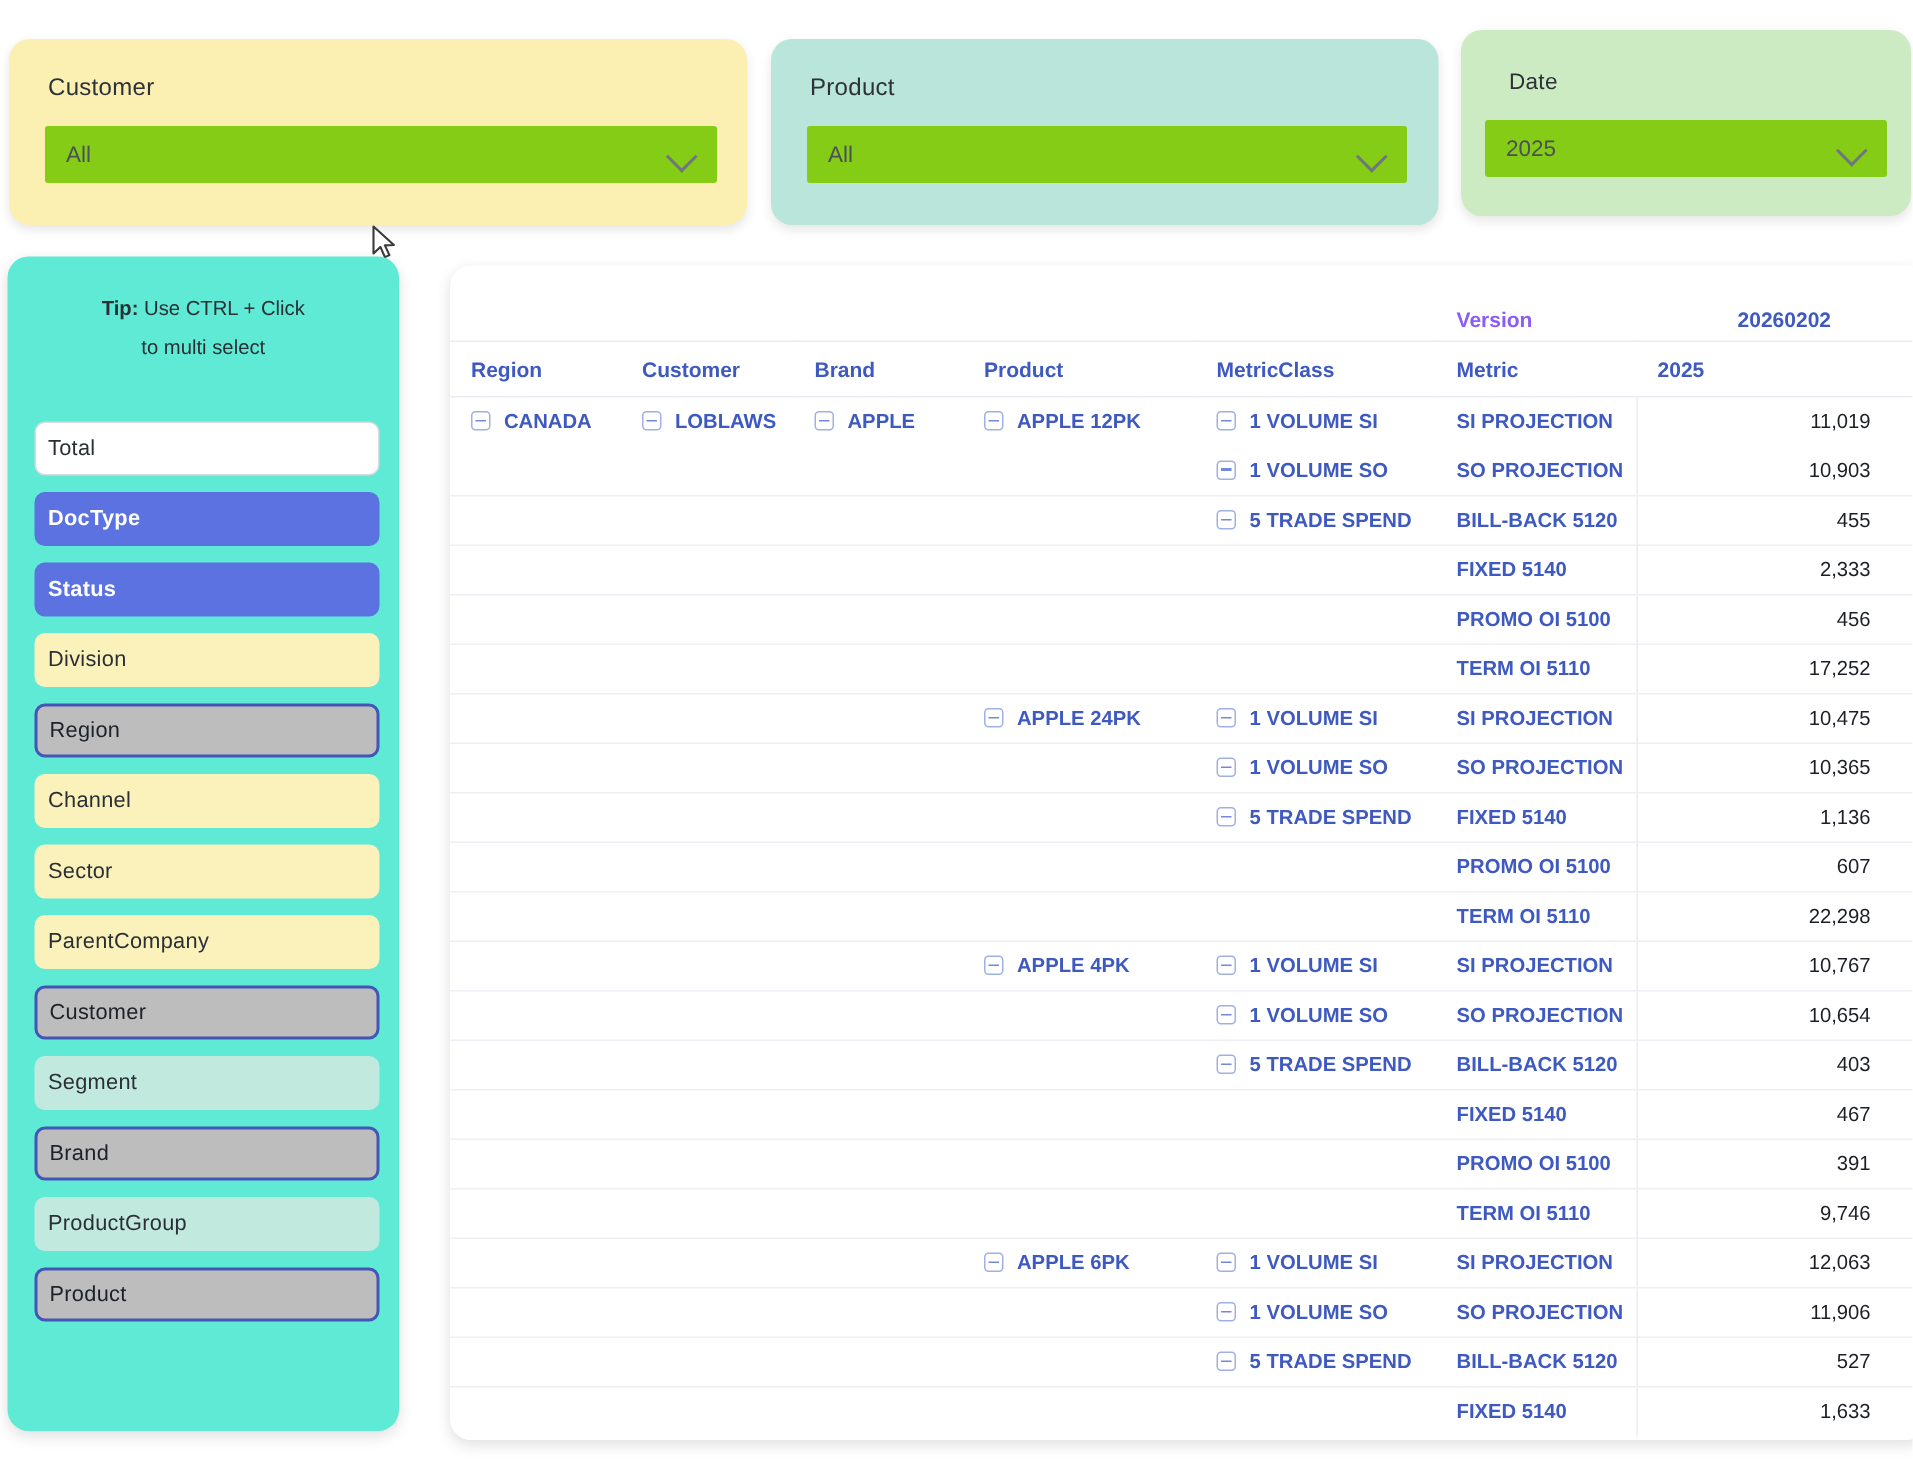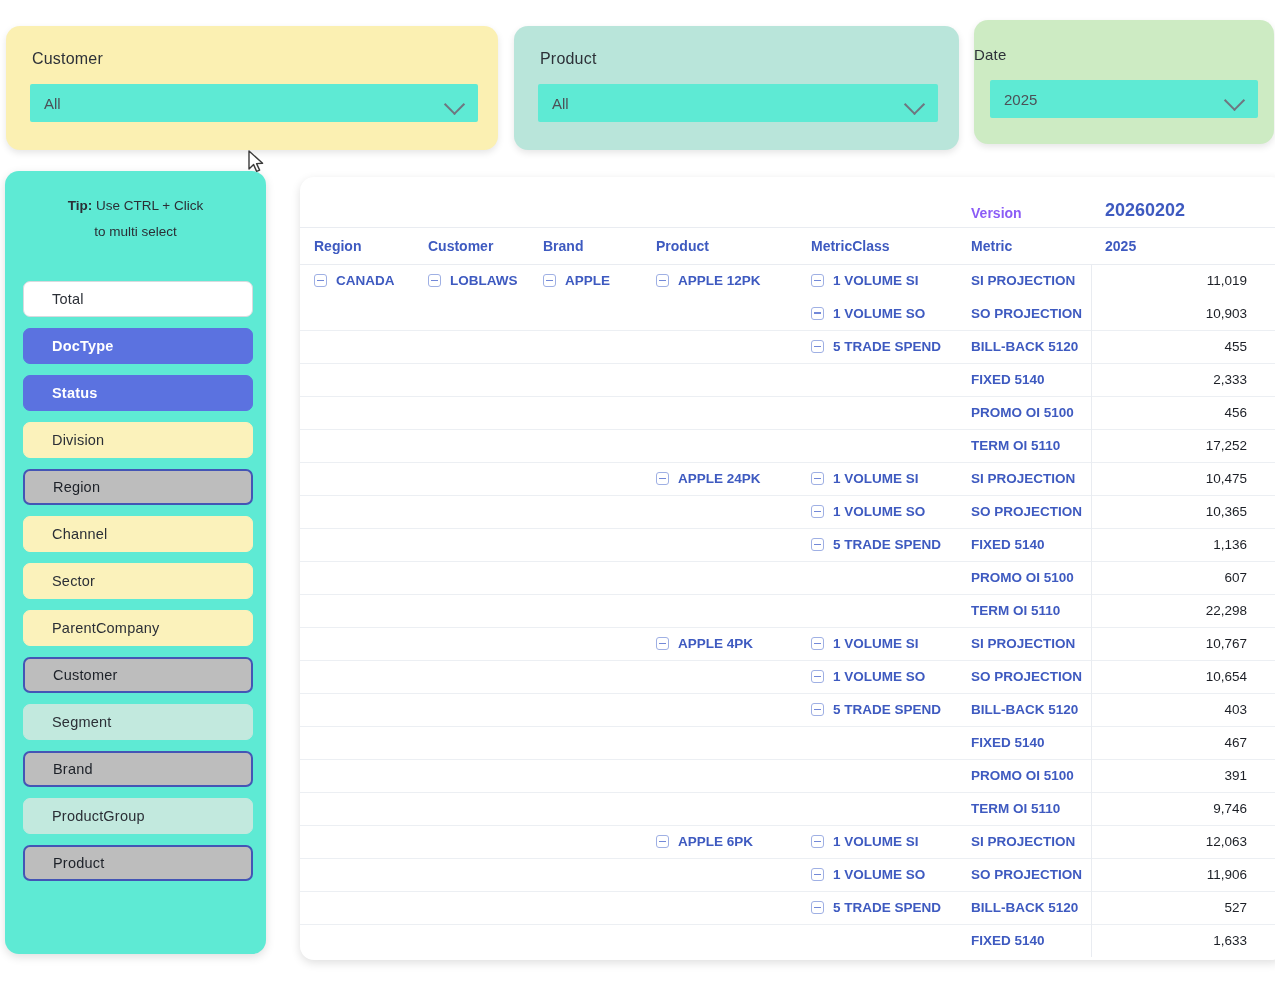--- a/index.html
+++ b/index.html
@@ -20,24 +20,24 @@
     padding: 0;
   }
   .filter-card.customer { left: 6px;  top: 14px; width: 492px; height: 124px; background: #fbf0b2; }
   .filter-card.product  { left: 514px; top: 14px; width: 445px; height: 124px; background: #b9e5da; }
   .filter-card.date     { left: 974px; top: 8px;  width: 300px; height: 124px; background: #cdebc3; }
 
   .filter-label {
     position: absolute; left: 26px; top: 24px;
     font-size: 16px; color: #2d3138; font-weight: 400; letter-spacing: .2px;
   }
-  .filter-card.date .filter-label { left: 0; top: 26px; font-size: 15px; }
+  .filter-card.date .filter-label { left: 32px; top: 26px; font-size: 15px; }
 
   .filter-select {
-    position: absolute; background: #5eead4; border: none; border-radius: 2px;
+    position: absolute; background: #84cc16; border: none; border-radius: 2px;
     display: flex; align-items: center;
   }
   .filter-card.customer .filter-select { left: 24px; top: 58px; width: 448px; height: 38px; }
   .filter-card.product  .filter-select { left: 24px; top: 58px; width: 400px; height: 38px; }
   .filter-card.date     .filter-select { left: 16px; top: 60px; width: 268px; height: 38px; }
 
   .filter-value { font-size: 15px; color: #4c5057; padding-left: 14px; flex: 1; }
   .chev { width: 26px; height: 26px; margin-right: 10px; position: relative; flex: 0 0 auto; }
   .chev::before {
     content: ""; position: absolute; left: 5px; top: 7px;
@@ -58,21 +58,21 @@
   }
   .tip {
     position: absolute; left: 0; top: 22px; width: 261px;
     text-align: center; font-size: 13.5px; color: #2b2f36; line-height: 1.95;
   }
   .tip b { font-weight: 700; }
 
   .dim-list { position: absolute; left: 18px; top: 110px; width: 230px; }
   .dim {
     height: 36px; border-radius: 7px; margin-bottom: 11px;
-    display: flex; align-items: center; padding-left: 28px;
+    display: flex; align-items: center; padding-left: 8px;
     font-size: 14.5px; color: #2b2f36; letter-spacing: .2px;
     border: 1px solid transparent;
   }
   .dim.total    { background: #ffffff; border: 1px solid #d7dade; }
   .dim.blue     { background: #5b72e0; color: #ffffff; border-color: #5b72e0; font-weight: 600; }
   .dim.yellow   { background: #fbf2bb; border-color: #fbf2bb; }
   .dim.teal     { background: #c2e9de; border-color: #c2e9de; }
   .dim.selected { background: #bdbdbd; border: 2px solid #4455b5; color: #1d2128; }
 
   
@@ -90,22 +90,22 @@
   table.pivot col.c-metricclass { width: 160px; }
   table.pivot col.c-metric { width: 134px; }
   table.pivot col.c-value { width: 184px; }
 
   .hdr-version td, .hdr-version th { height: 50px; }
   .vhdr {
     font-size: 14px; font-weight: 700; color: #8b5cf6;
     padding-left: 14px; vertical-align: bottom; padding-bottom: 6px;
   }
   .vhdr-num {
-    font-size: 18px; font-weight: 700; color: #3e5ac0;
-    text-align: left; padding-left: 14px; vertical-align: bottom; padding-bottom: 6px;
+    font-size: 14px; font-weight: 700; color: #3e5ac0;
+    text-align: center; padding-left: 14px; vertical-align: bottom; padding-bottom: 6px;
   }
   tr.hdr-cols th {
     font-size: 14px; font-weight: 700; color: #3e5ac0;
     text-align: left; padding: 10px 0 9px 14px; height: 37px;
     border-top: 1px solid #e9ecf1;
   }
   tr.hdr-cols th.val { padding-left: 14px; }
   tr.hdr-cols { border-bottom: 1px solid #e9ecf1; }
 
   tbody tr { height: 33px; }

